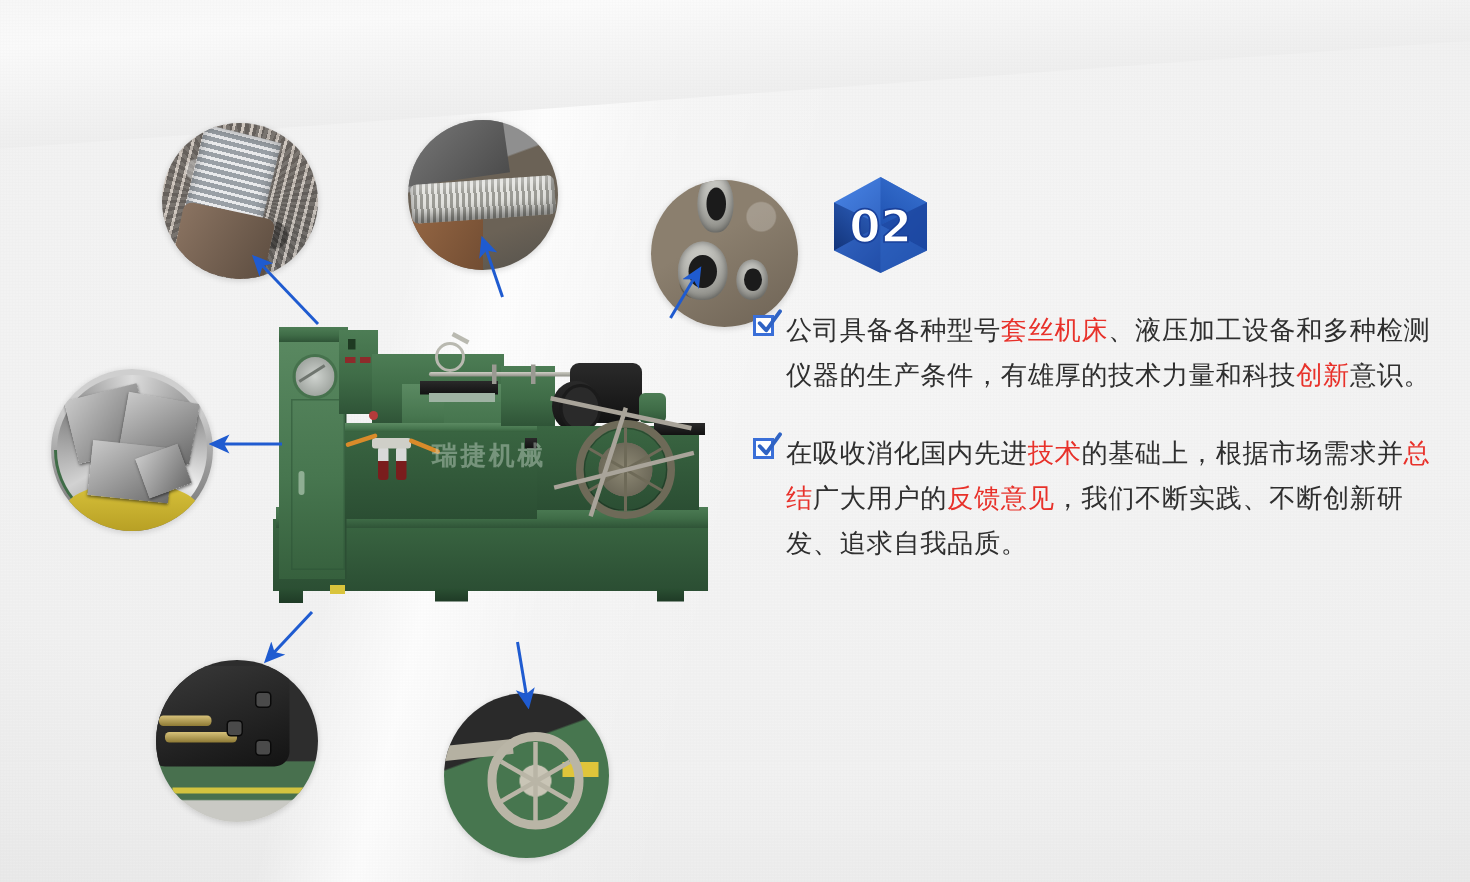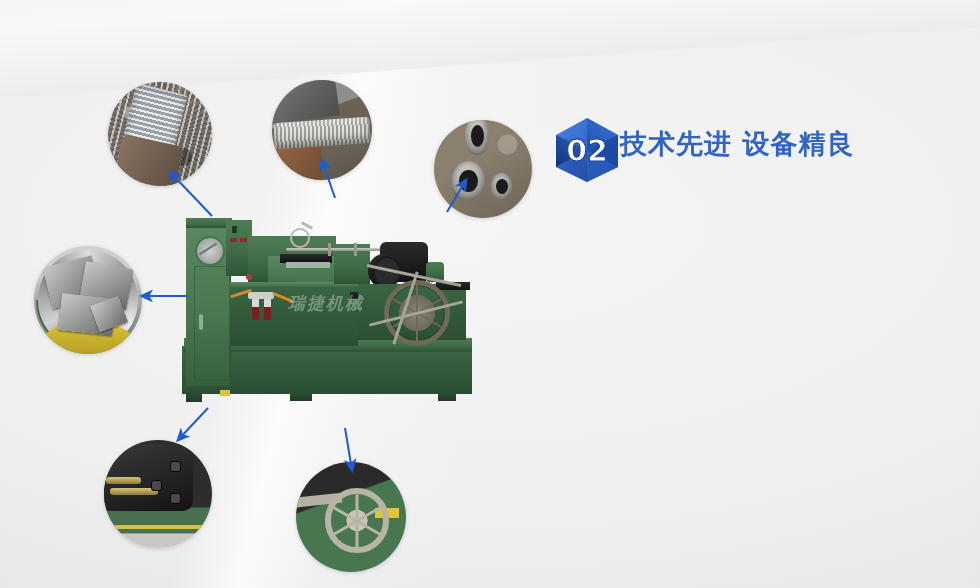--- a/index.html
+++ b/index.html
@@ -22,21 +22,21 @@
       repeating-linear-gradient(90deg, rgba(0,0,0,.012) 0 1px, rgba(255,255,255,.012) 1px 2px);
   }
   #topband{
     position:absolute;left:-120px;top:-90px;width:1300px;height:150px;
     transform:rotate(-4.2deg);
     background:linear-gradient(180deg,#f2f2f2 0%,#fbfbfb 55%,#eeeeee 100%);
     opacity:.9;
   }
 
   
-  .machine{position:absolute;left:168px;top:196px;width:312px;height:212px;font-style:italic;}
+  .machine{position:absolute;left:168px;top:196px;width:312px;height:212px;}
   .m{position:absolute;}
   .grn{background:linear-gradient(180deg,#4d7d55 0%,#3f6c47 55%,#2f5437 100%);}
   .grn-l{background:linear-gradient(180deg,#5b8a62 0%,#47764f 60%,#36603d 100%);}
   .grn-d{background:linear-gradient(180deg,#3a6642 0%,#2b4e33 100%);}
   .grn-dd{background:linear-gradient(180deg,#2b5033 0%,#1f3b26 100%);}
 
   .wm{
     position:absolute;left:120px;top:96px;width:130px;
     color:rgba(210,225,212,.42);font-size:17px;letter-spacing:2px;font-weight:700;
     font-family:"DejaVu Sans",sans-serif;
@@ -322,20 +322,41 @@
       <polygon points="35,2 66,19 66,51 35,66 4,51 4,19" fill="url(#gA)"></polygon>
       <polygon points="35,2 66,19 35,34" fill="url(#gC)" opacity=".85"></polygon>
       <polygon points="4,19 35,34 4,51" fill="url(#gB)" opacity=".9"></polygon>
       <polygon points="66,19 66,51 35,34" fill="#1b46a0" opacity=".8"></polygon>
       <polygon points="4,51 35,34 35,66" fill="#17399180" opacity=".55"></polygon>
       <polygon points="35,34 66,51 35,66" fill="#2a5dbb" opacity=".6"></polygon>
       <text x="35" y="45" text-anchor="middle" font-family="DejaVu Sans, sans-serif" font-size="30" font-weight="700" fill="#ffffff" stroke="#19409a" stroke-width="1.1">02</text>
     </svg>
   </div>
 
-  <div class="ttl">技术先进  设备精良</div>
 
   <div class="bullets">
 
-
+    <div class="bullet">
+      <span class="chk">
+        <span class="box"></span>
+        <svg class="tick" viewBox="0 0 19 19">
+          <path d="M3.5 9.5 L7.8 14.2 L17 1.6" stroke="#2f63c4" stroke-width="2.6" fill="none" stroke-linecap="round" stroke-linejoin="round"></path>
+        </svg>
+      </span>
+      <span class="btxt">
+        <span>公司具备各种型号</span><span class="hl">套丝机床</span><span>、液压加工设备和多种检测仪器的生产条件，有雄厚的技术力量和科技</span><span class="hl">创新</span><span>意识。</span>
+      </span>
+    </div>
+
+    <div class="bullet">
+      <span class="chk">
+        <span class="box"></span>
+        <svg class="tick" viewBox="0 0 19 19">
+          <path d="M3.5 9.5 L7.8 14.2 L17 1.6" stroke="#2f63c4" stroke-width="2.6" fill="none" stroke-linecap="round" stroke-linejoin="round"></path>
+        </svg>
+      </span>
+      <span class="btxt">
+        <span>在吸收消化国内先进</span><span class="hl">技术</span><span>的基础上，根据市场需求并</span><span class="hl">总结</span><span>广大用户的</span><span class="hl">反馈意见</span><span>，我们不断实践、不断创新研发、追求自我品质。</span>
+      </span>
+    </div>
 
   </div>
 </div>
 
 </body></html>

